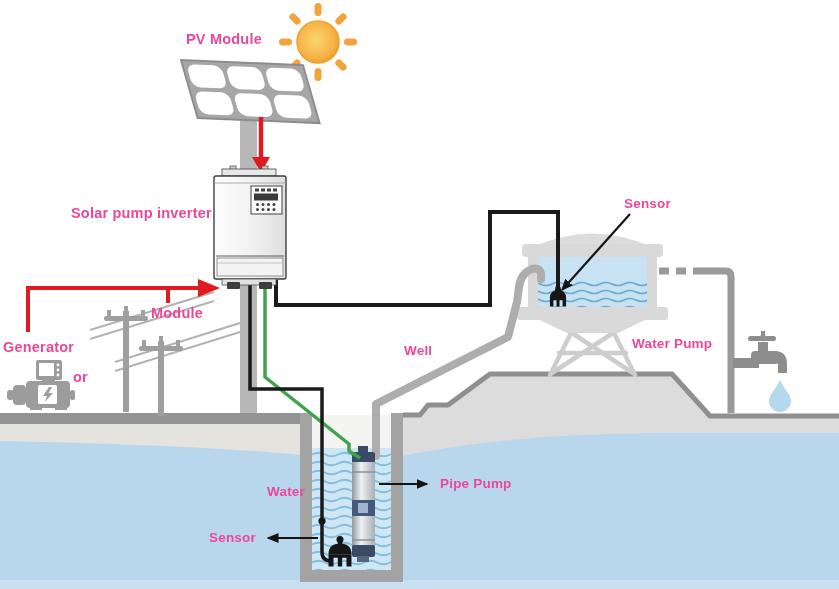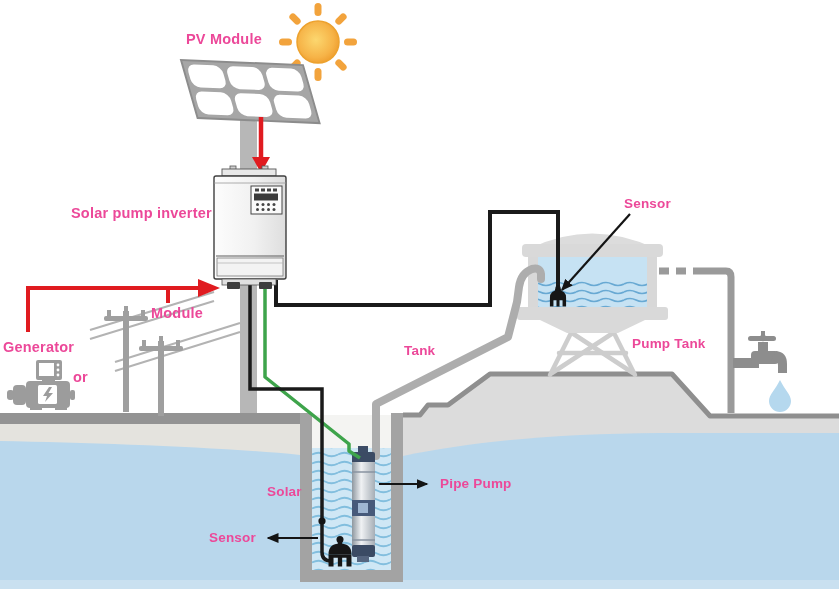--- a/index.html
+++ b/index.html
@@ -246,18 +246,18 @@
     <line x1="379" y1="484" x2="427" y2="484" marker-end="url(#arrB)"></line>
   </g>
 </svg>
 
 <div class="lbl lbl-lg" style="left:186px;top:32px">PV Module</div>
 <div class="lbl lbl-lg" style="left:71px;top:206px">Solar pump inverter</div>
 <div class="lbl lbl-lg" style="left:3px;top:340px">Generator</div>
 <div class="lbl lbl-lg" style="left:73px;top:370px">or</div>
 <div class="lbl lbl-lg" style="left:151px;top:306px">Module</div>
 <div class="lbl" style="left:624px;top:197px">Sensor</div>
-<div class="lbl" style="left:632px;top:337px">Pump Tank</div>
-<div class="lbl" style="left:404px;top:344px">Tank</div>
-<div class="lbl" style="left:267px;top:485px">Solar</div>
+<div class="lbl" style="left:632px;top:337px">Water Pump</div>
+<div class="lbl" style="left:404px;top:344px">Well</div>
+<div class="lbl" style="left:267px;top:485px">Water</div>
 <div class="lbl" style="left:209px;top:531px">Sensor</div>
 <div class="lbl" style="left:440px;top:477px">Pipe Pump</div>
 </div>
 
 </body></html>

